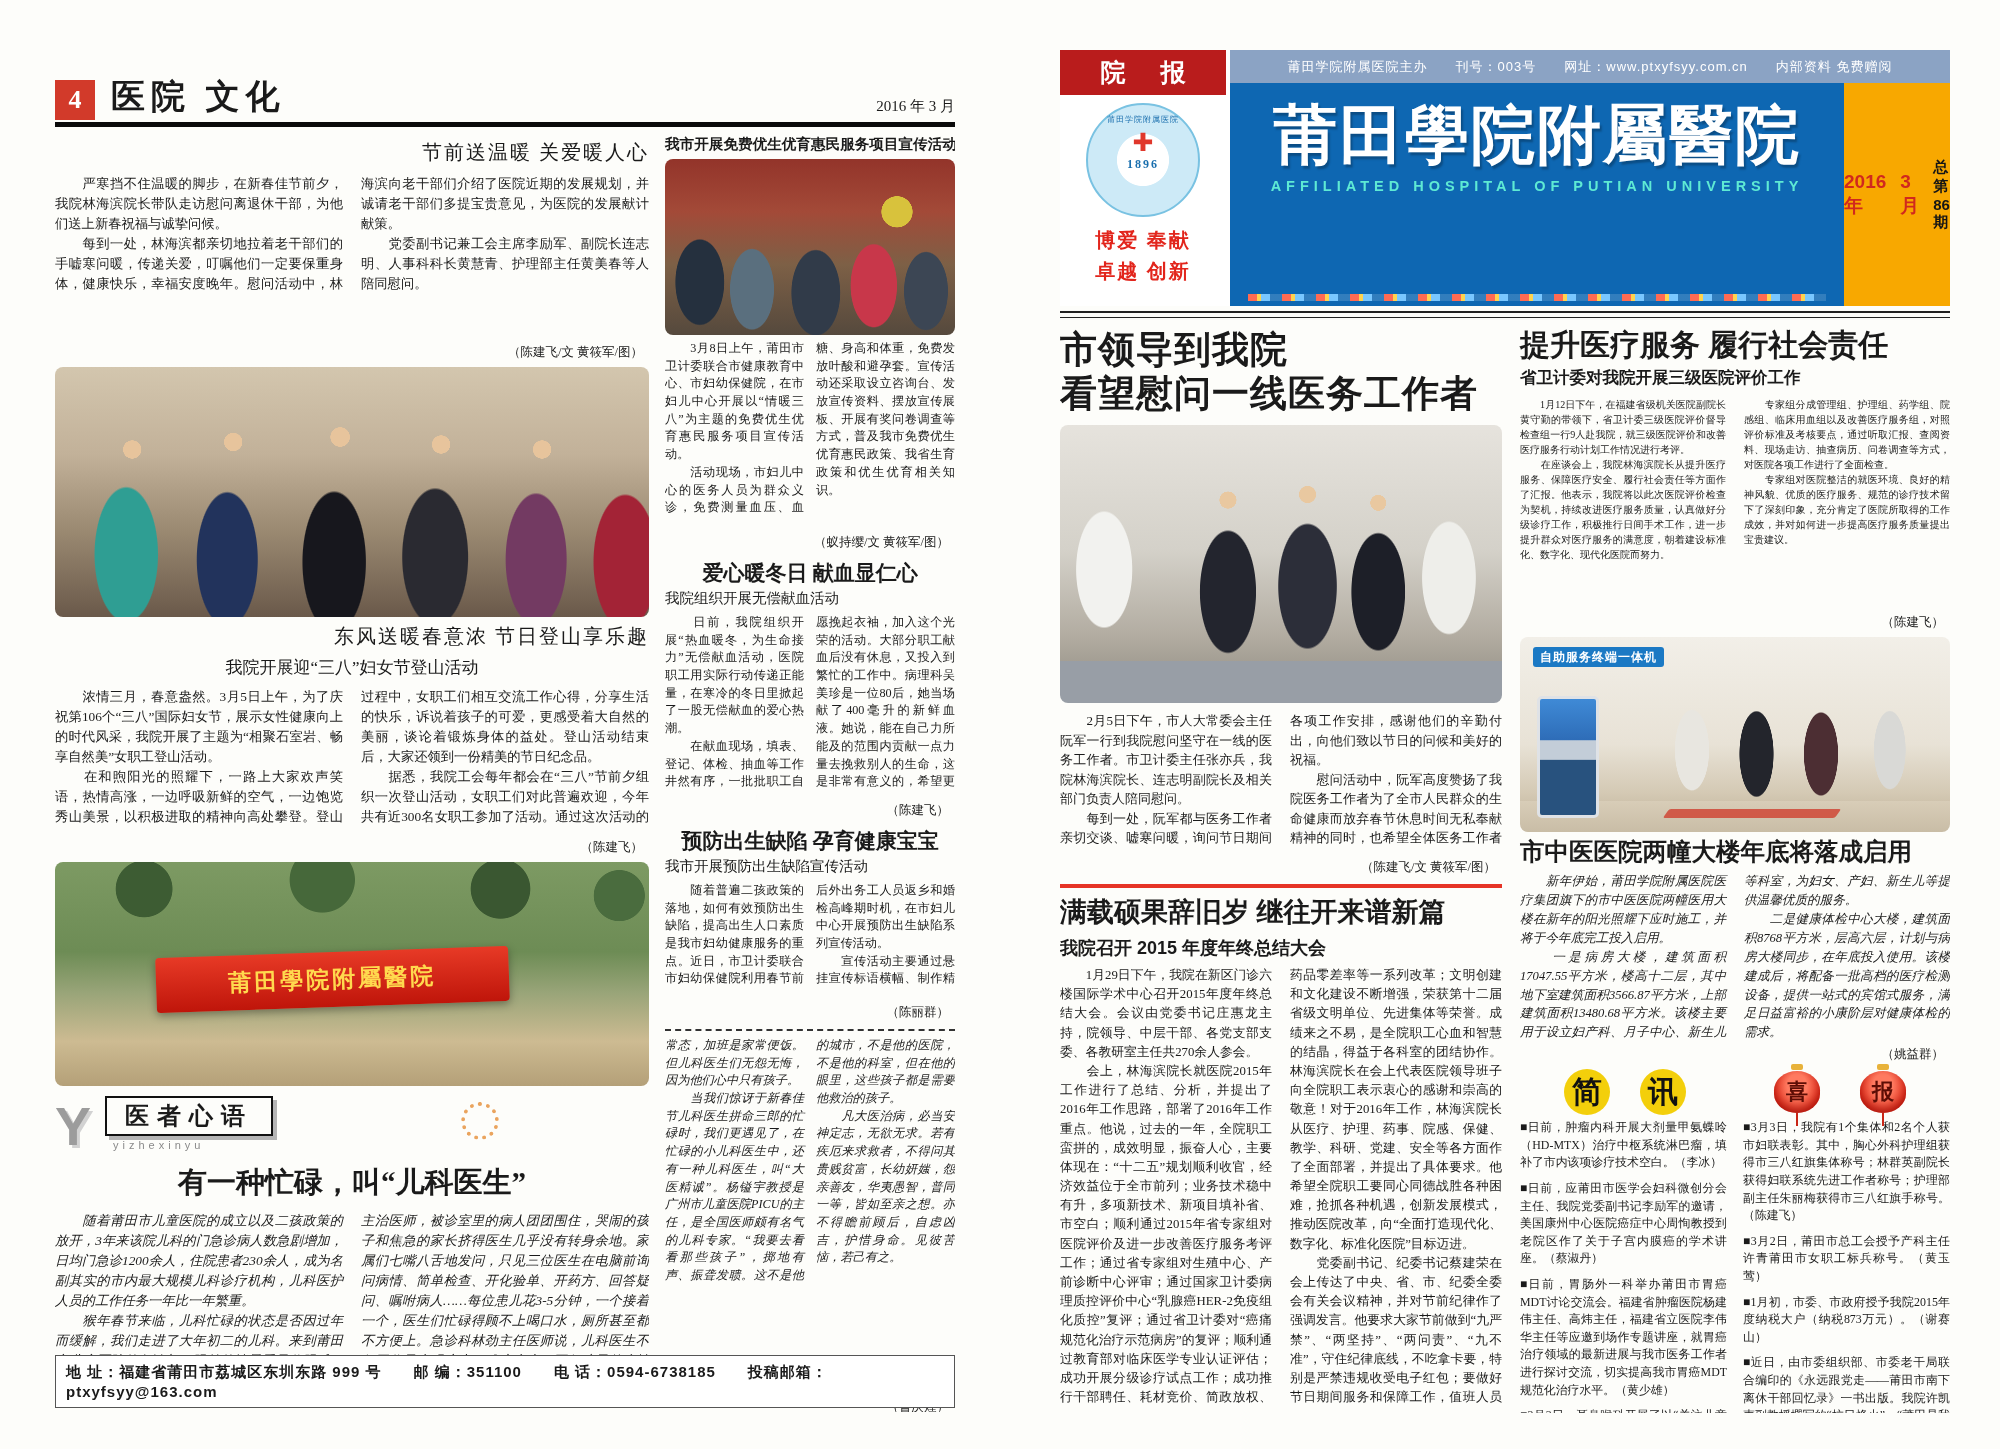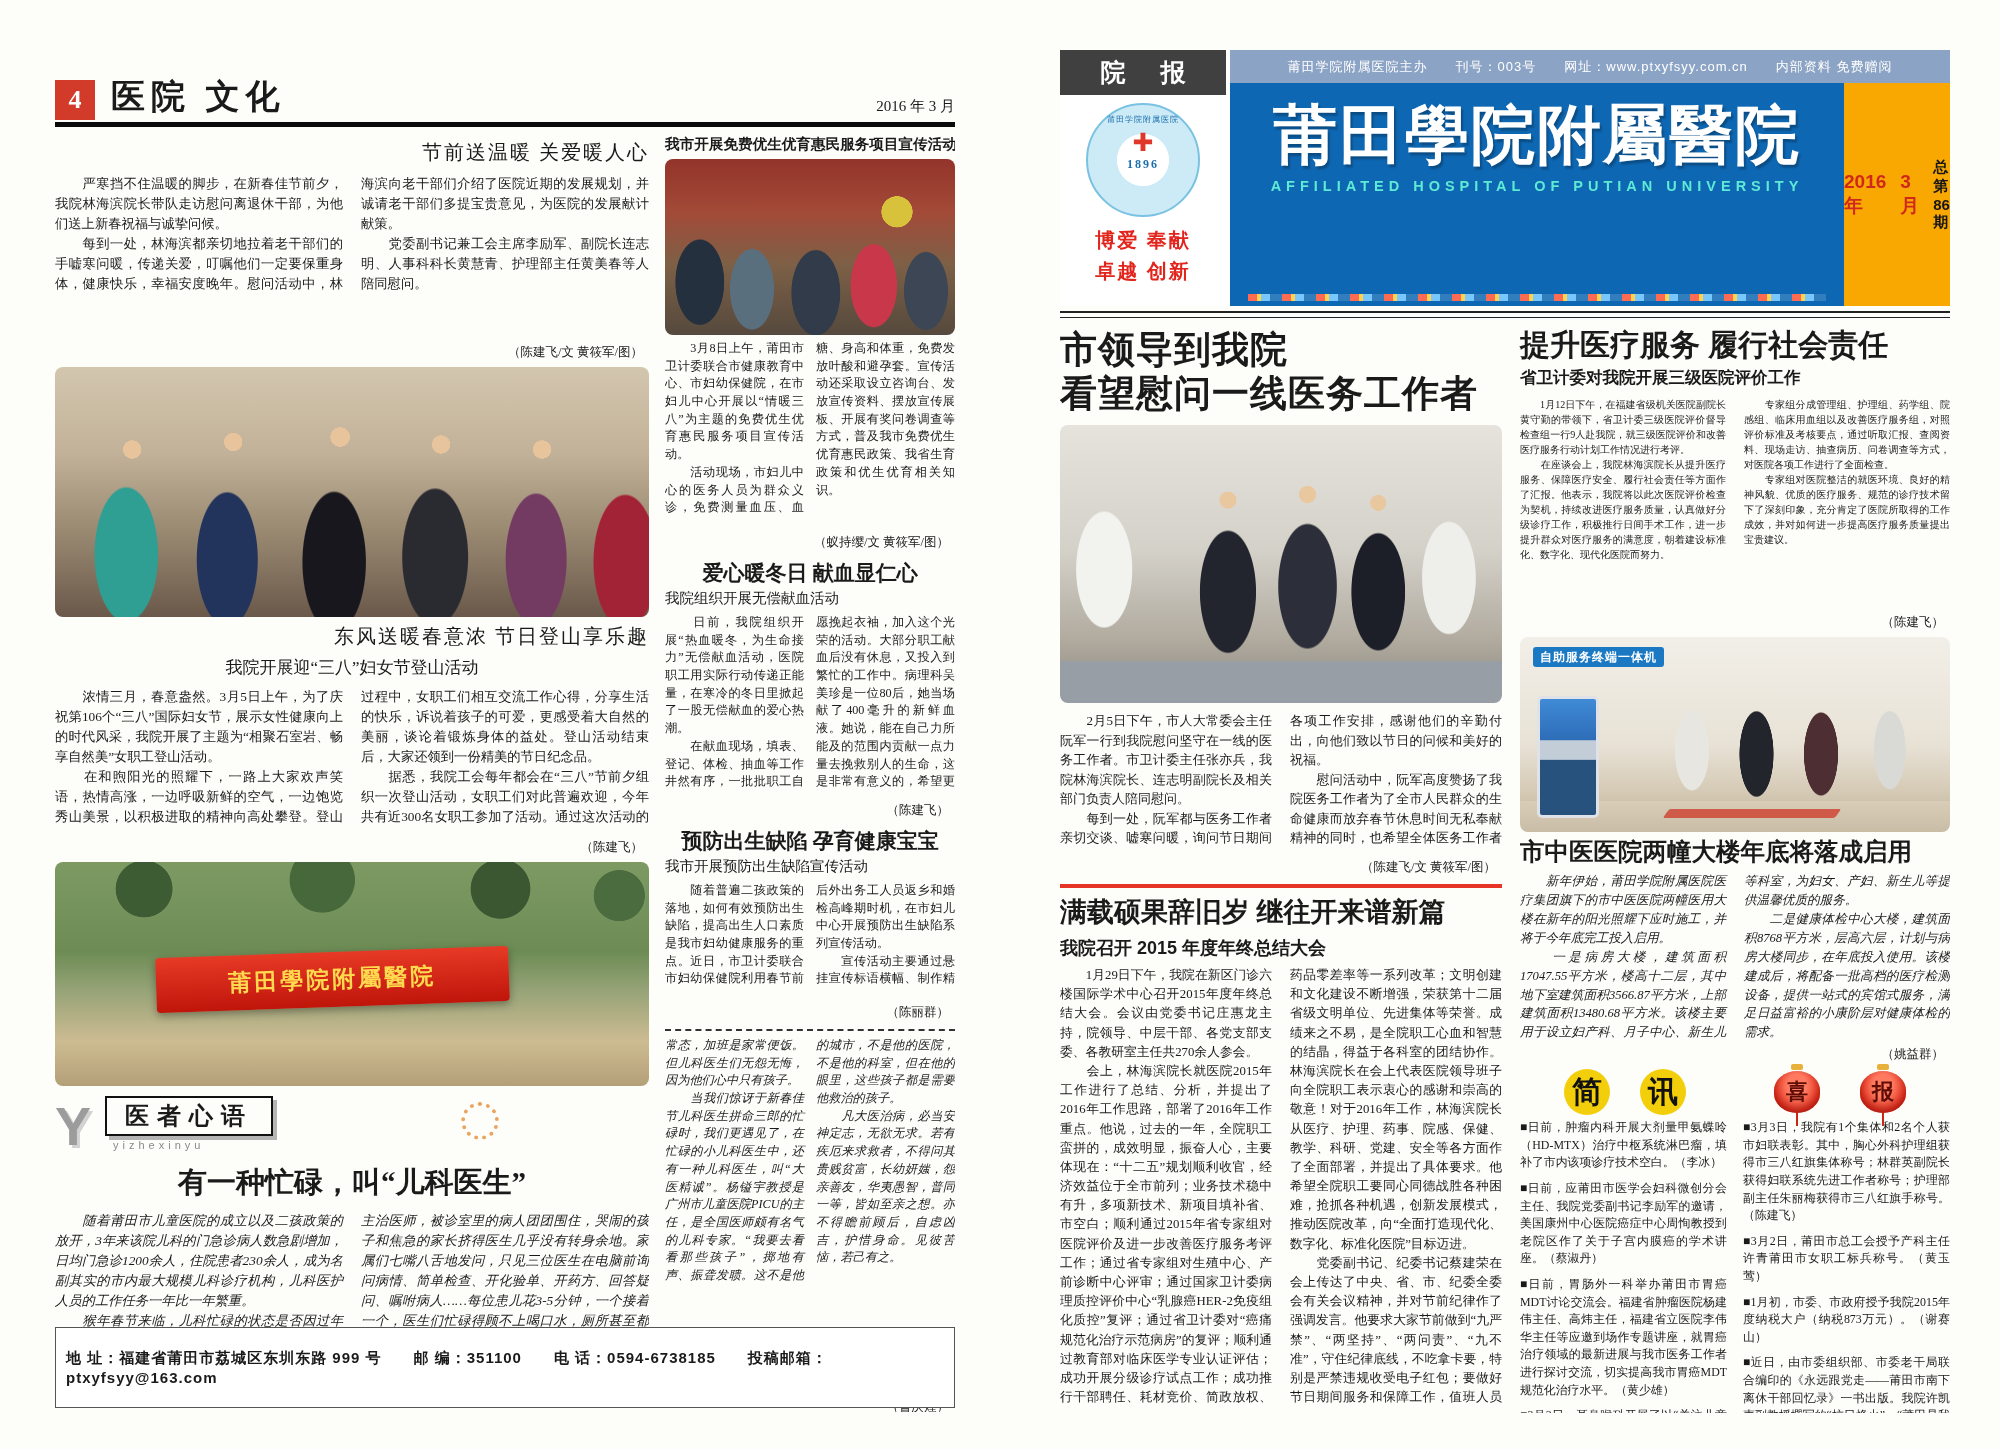--- a/index.html
+++ b/index.html
@@ -34,28 +34,28 @@
   .yz-title{font-size:29px;font-weight:bold;text-align:center;margin:12px 0 8px}
   .body-italic{font-style:italic}
   .bY{height:226px}
   .c-title{font-size:14.6px;font-weight:bold;white-space:nowrap;text-align:center}
   .ph-c{height:176px;margin:5px 0}
   .sbody{columns:2;column-gap:12px;font-size:12.2px;line-height:1.45;text-align:justify;white-space:pre-line;overflow:hidden}
   .bC{height:192px}.bD{height:186px}.bE{height:120px}.bF{height:360px}
   .d-title{font-size:21px;font-weight:bold;text-align:center;margin:8px 0 2px}
   .d-sub{font-size:14.5px;text-align:left;margin-bottom:6px}
   .dash{border-top:2px dashed #333;margin:8px 0 6px}
-  .lp-foot{position:absolute;left:0;right:0;bottom:4px;border:1px solid #555;padding:20px 10px;
+  .lp-foot{position:absolute;left:0;right:0;bottom:4px;border:1px solid #555;padding:6px 10px;
            font:bold 15px/1.3 "Liberation Sans",sans-serif;letter-spacing:1px;background:#fff}
   .sun{position:absolute;border:4px dotted #eaa45e;border-radius:50%;width:30px;height:30px;left:406px;top:1052px}
   
   .rp{left:1060px;top:50px;width:890px;height:1372px}
   .mh{display:flex;height:256px}
   .mh-left{width:166px;display:flex;flex-direction:column;border-right:4px solid #fff}
-  .mh-label{background:#404040;color:#fff;font:bold 25px/1 "Liberation Sans",sans-serif;text-align:center;
+  .mh-label{background:#b91c1c;color:#fff;font:bold 25px/1 "Liberation Sans",sans-serif;text-align:center;
             letter-spacing:14px;padding:10px 0 10px 14px}
   .mh-logoarea{flex:1;background:#fff;text-align:center;padding-top:4px}
   .logo{width:110px;height:110px;margin:4px auto 8px;border-radius:50%;
         background:radial-gradient(circle,#ffffff 0 33%,#cdeaf7 34% 100%);border:2px solid #79c2e2;position:relative}
   .logo-arc{display:block;font-size:8px;color:#1a6fae;padding-top:9px;letter-spacing:1px}
   .logo-cross{font-size:25px;color:#e0372b;line-height:1;margin-top:5px}
   .logo-year{font-size:12px;color:#1a6fae;letter-spacing:2px;margin-top:2px;font-weight:bold}
   .motto{color:#e2251c;font:bold 20px/1.55 "Liberation Sans",sans-serif;letter-spacing:2px}
   .mh-right{flex:1;display:flex;flex-direction:column}
   .mh-info{background:#8ba3c4;color:#fff;font:13px/1 "Liberation Sans",sans-serif;padding:10px;text-align:center;letter-spacing:1px}

